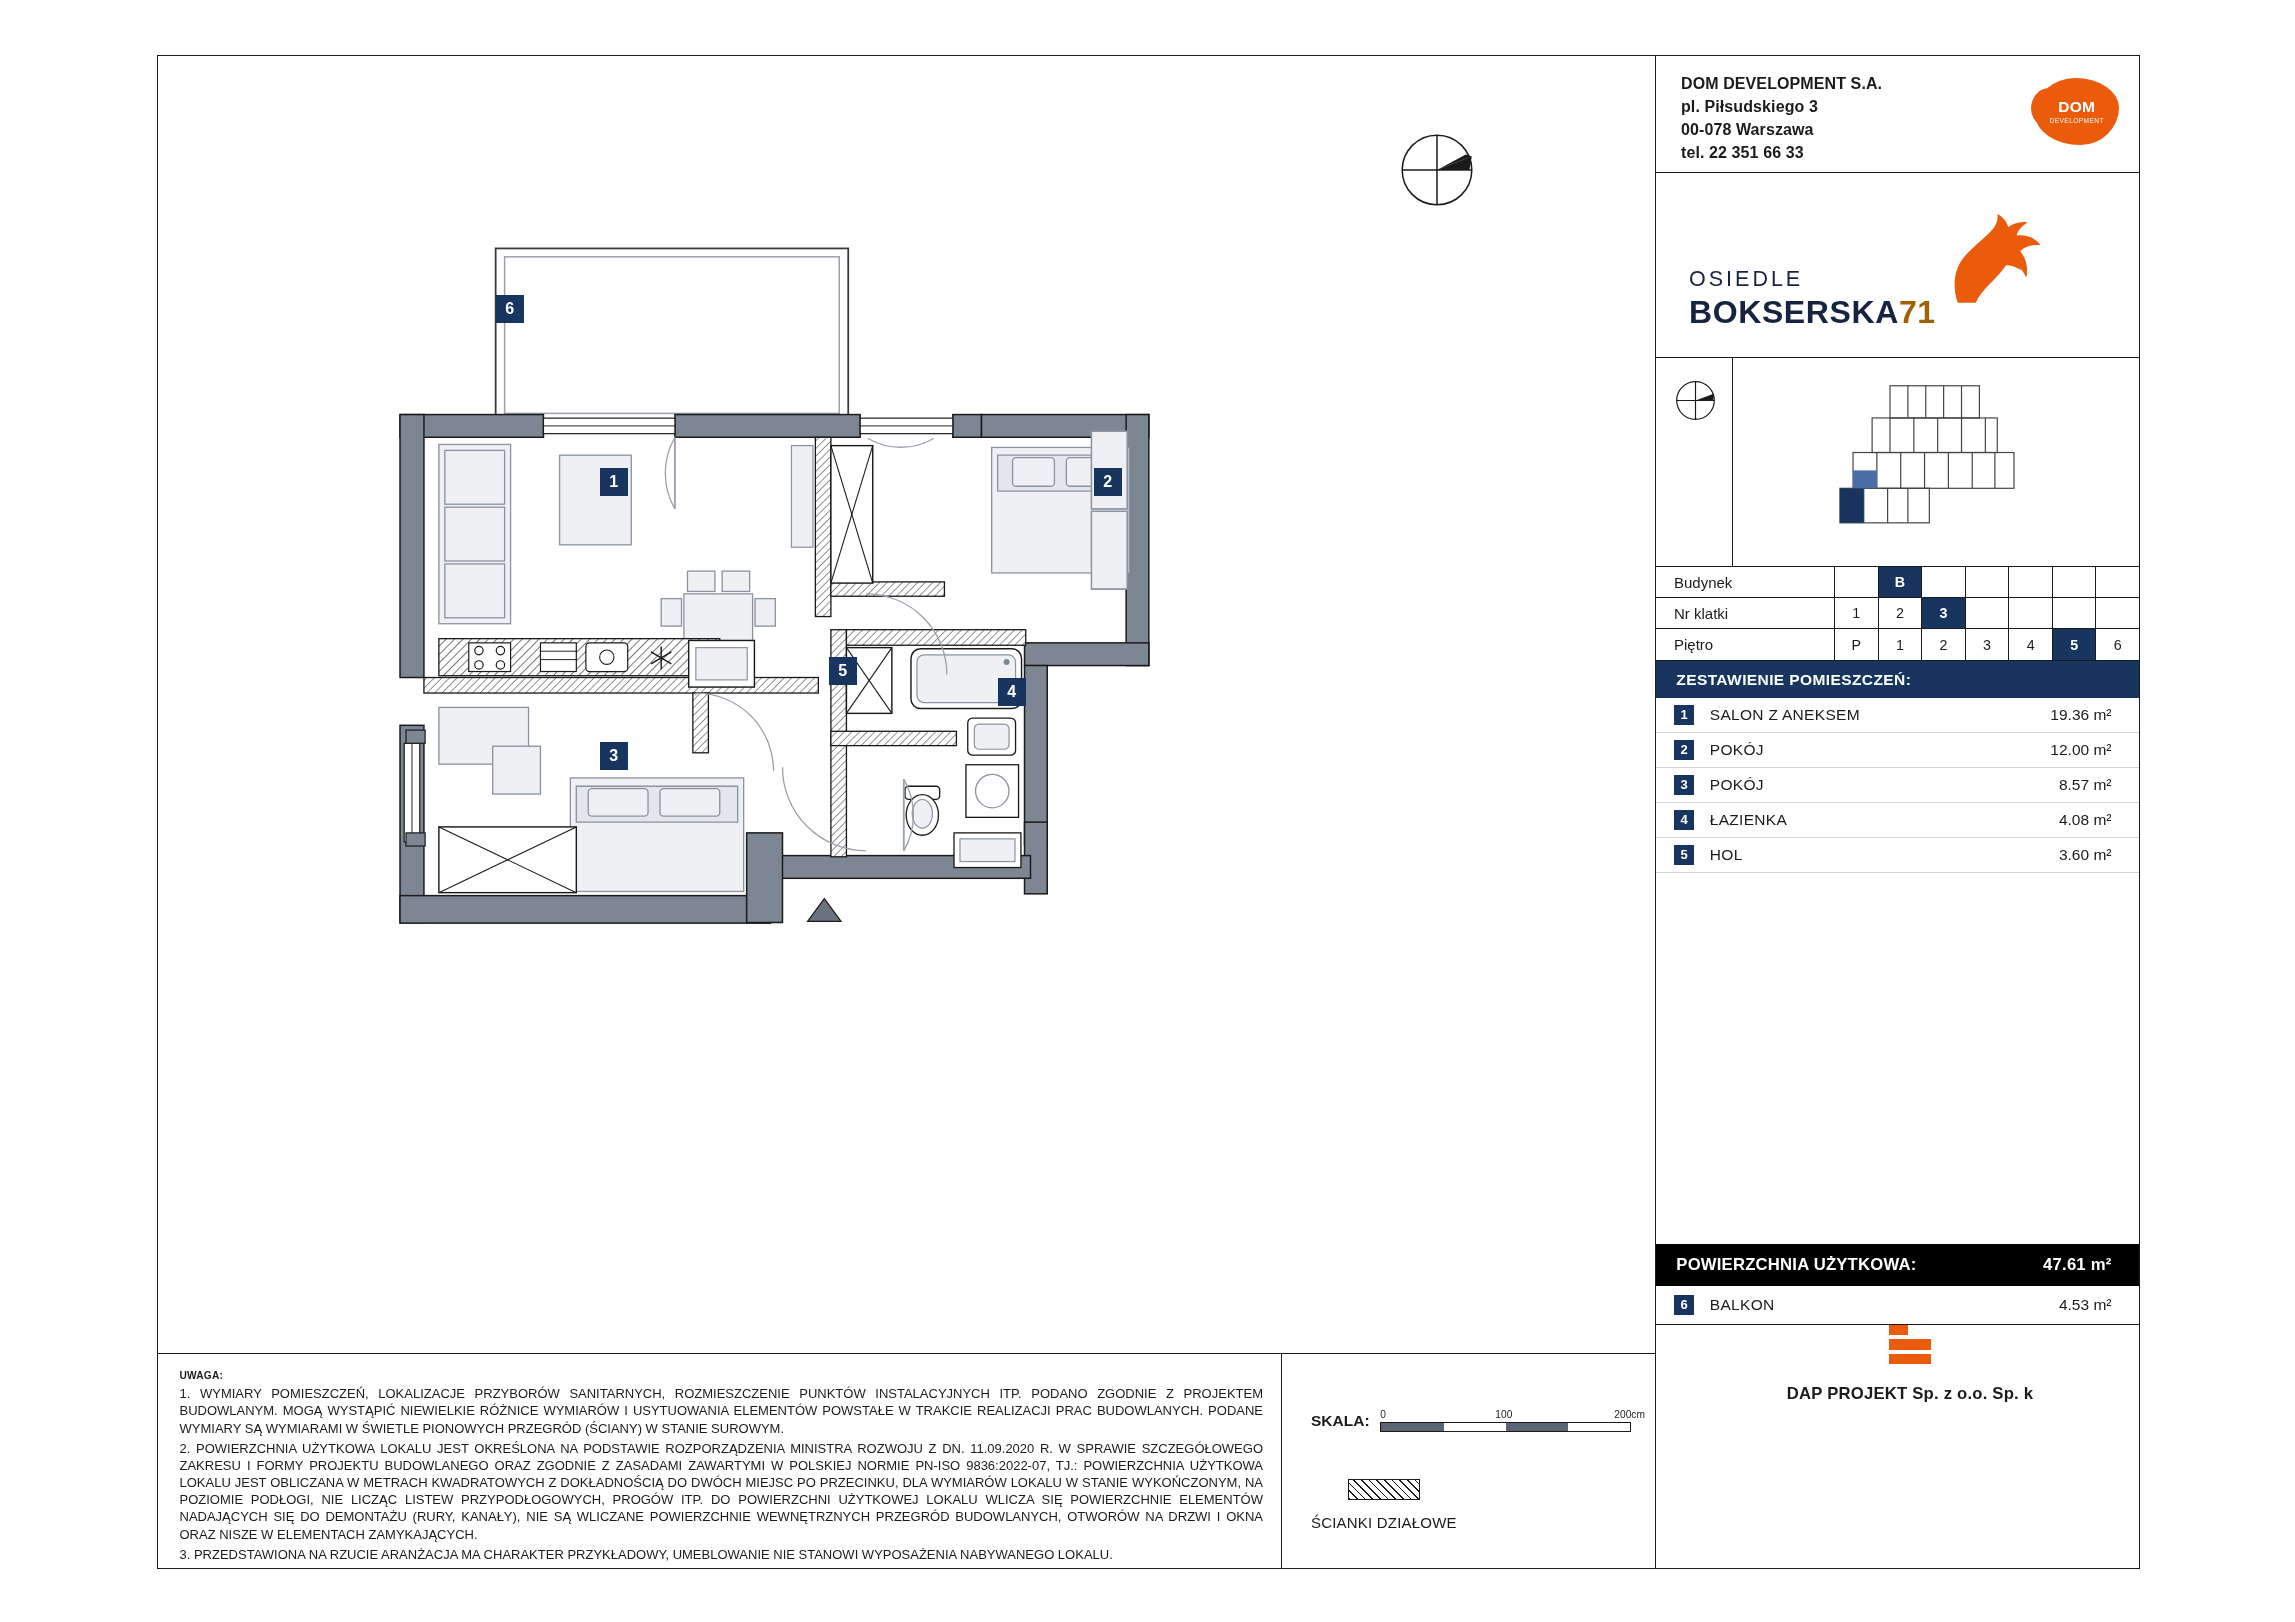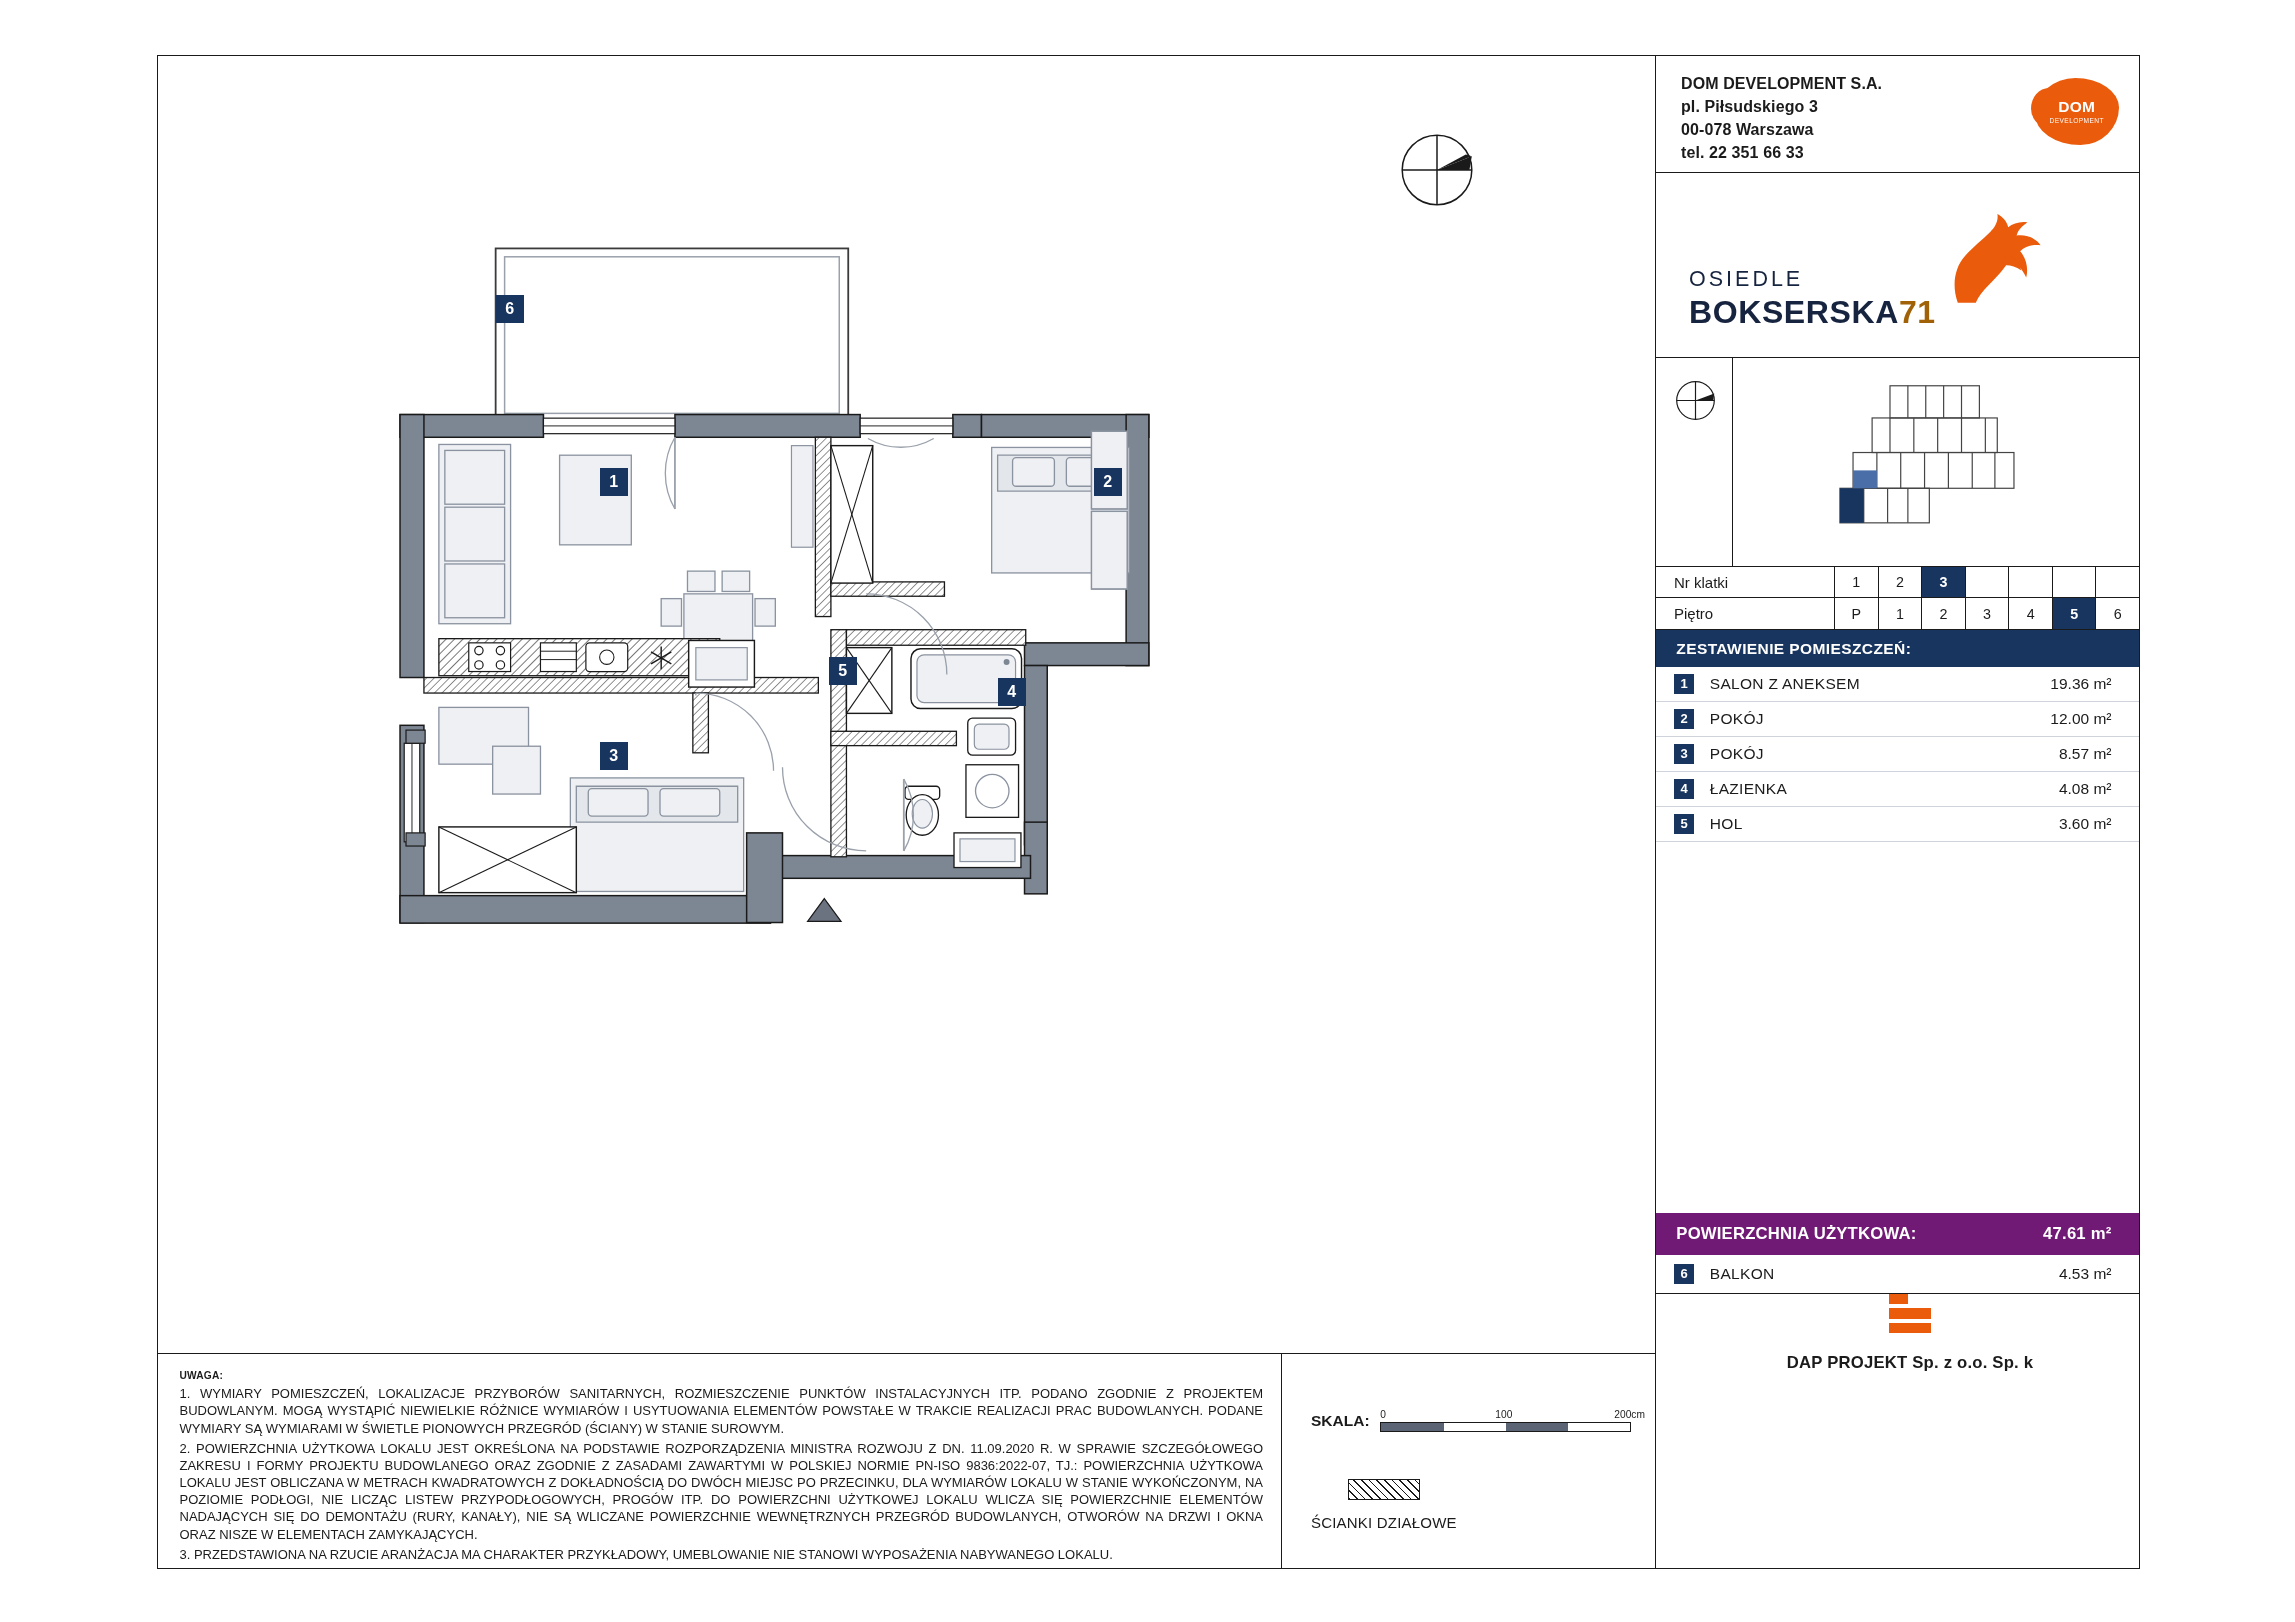--- a/index.html
+++ b/index.html
@@ -93,21 +93,21 @@
   .room-badge {
     width:20.3px;height:20.3px;background:#17355f;color:#fff;font-size:13px;font-weight:bold;
     display:flex;align-items:center;justify-content:center; margin-right:15.5px;
   }
   .room-name { flex:1; letter-spacing:0.3px; }
   .room-area { width:137px; text-align:right; padding-right:27.5px; }
 
   .rooms-fill { height: 371px; }
 
   .total-row {
-    background:#701a75; color:#fff; height:42px; display:flex; align-items:center;
+    background:#000000; color:#fff; height:42px; display:flex; align-items:center;
     font-size:16.7px; font-weight:bold; padding-left:20.3px; letter-spacing:0.2px;
   }
   .total-row .val { margin-left:auto; padding-right:27.5px; font-size:16.7px;}
 
   .balcony-row { display:flex; align-items:center; height:39px; font-size:15.5px; padding-left:18px; border-bottom:1.8px solid #1a1a1a;}
 
   .dap {
     height: 88px; display:flex; align-items:center; padding-left:25px; gap:20.3px;flex-direction:column;
   }
   .dap-mark { width:42px; height:39px; display:flex; flex-direction:column; justify-content:space-between;}
@@ -478,20 +478,32 @@
             <line x1="122" y1="180" x2="122" y2="238"></line>
           </g>
           <rect x="8" y="180" width="40" height="58" fill="#17355f"></rect>
           <rect x="30" y="150" width="40" height="30" fill="#4a6ea8"></rect>
         </svg>
       </div>
     </div>
 
     <div class="rp-block info-table">
       <div class="info-row">
+        <div class="info-label">Budynek</div>
+        <div class="cells">
+          <div class="cell"></div>
+          <div class="cell sel">B</div>
+          <div class="cell"></div>
+            <div class="cell"></div>
+            <div class="cell"></div>
+            <div class="cell"></div>
+            <div class="cell"></div>
+        </div>
+      </div>
+      <div class="info-row">
         <div class="info-label">Nr klatki</div>
         <div class="cells">
           <div class="cell">1</div>
           <div class="cell">2</div>
           <div class="cell sel">3</div>
           <div class="cell"></div>
           <div class="cell"></div>
           <div class="cell"></div>
           <div class="cell"></div>
         </div>

